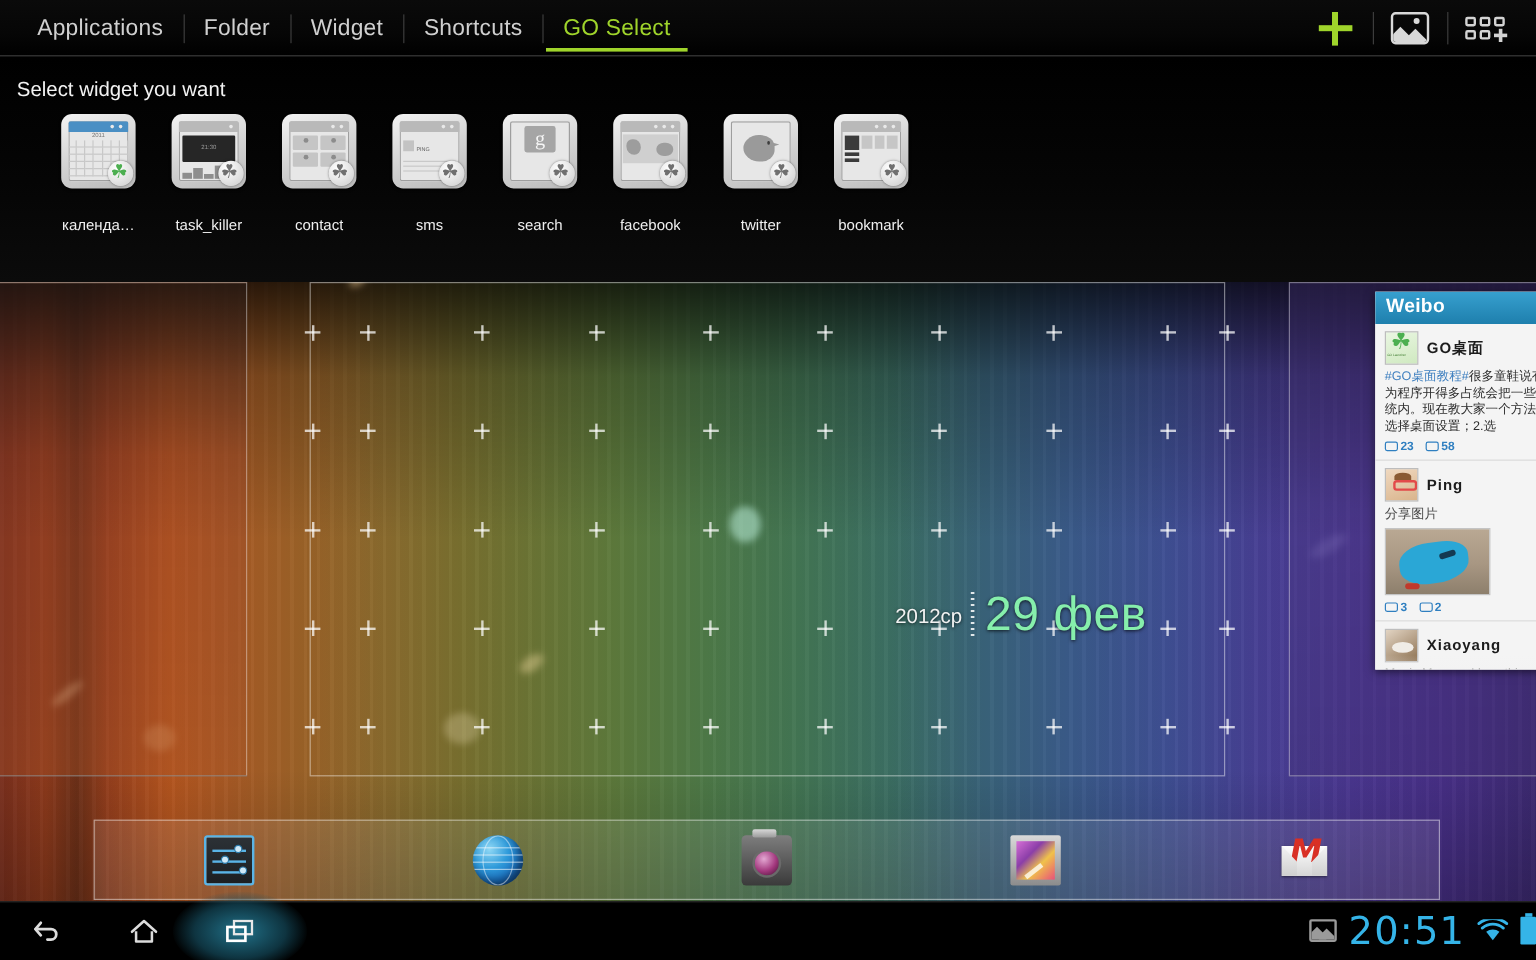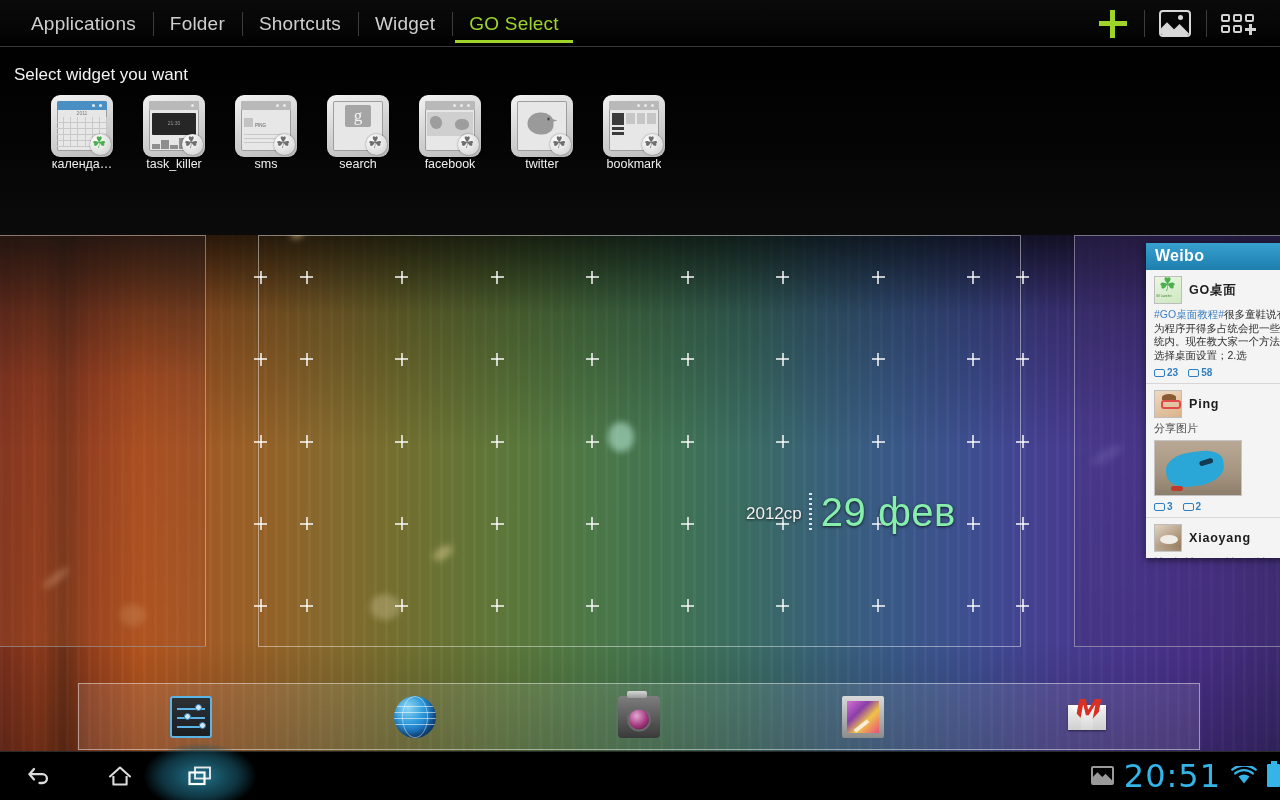--- a/index.html
+++ b/index.html
@@ -69,21 +69,21 @@
   .wthumb .tbar { height:9px; background:#b9b9b9; position:relative; }
   .wthumb .tbar.blue { background:#4a8fc4; }
   .wthumb .tbar b { position:absolute; top:3px; width:3px; height:3px;
     border-radius:50%; background:#e9e9e9; }
   .clover { position:absolute; right:2px; bottom:2px; width:21px; height:21px;
     border-radius:50%; background:radial-gradient(circle at 35% 30%,#fff,#ccc);
     box-shadow:0 0 2px rgba(0,0,0,.5); }
   .clover:before { content:"\2618"; position:absolute; left:2px; top:-1px;
     font-size:16px; color:#6f6f6f; }
   .clover.green:before { color:#4caf50; }
-  .wlabel { margin-top:0; color:#efefef; font-size:12.5px; max-width:90px;
+  .wlabel { margin-top:24px; color:#efefef; font-size:12.5px; max-width:90px;
     text-align:center; white-space:nowrap; overflow:hidden; }
 
   
   .cal-grid { display:grid; grid-template-columns:repeat(7,1fr);
     grid-template-rows:repeat(5,1fr); height:30px; margin-top:1px; }
   .cal-grid s { border-right:1px solid #c8c8c8; border-bottom:1px solid #c8c8c8;
     text-decoration:none; }
   .cal-yr { font-size:5px; color:#7a7a7a; text-align:center; line-height:6px; }
   .tk-screen { margin:3px; height:22px; background:#262626; border-radius:1px;
     position:relative; }
@@ -347,24 +347,24 @@
 
   <div id="topbar">
     <div class="tabs">
       <div class="tab">
         <span>Applications</span>
       </div>
       <div class="tab">
         <span>Folder</span>
       </div>
       <div class="tab">
+        <span>Widget</span>
+      </div>
+      <div class="tab">
         <span>Shortcuts</span>
-      </div>
-      <div class="tab">
-        <span>Widget</span>
       </div>
       <div class="tab active">
         <span>GO Select</span>
       </div>
     </div>
 
     <div class="topright">
       <div class="tr-cell">
         <span class="plus-ico"></span>
       </div>
@@ -457,20 +457,38 @@
                 <s style="height:4px"></s>
                 <s style="height:11px"></s>
                 <s style="height:7px"></s>
               </div>
           </div>
           <span class="clover"></span>
         </div>
         <div class="wlabel">task_killer</div>
       </div>
 
+      <div class="witem">
+        <div class="wthumb">
+          <div class="win">
+            <div class="tbar">
+                <b style="right:5px"></b>
+                <b style="right:12px"></b>
+              </div>
+            <div class="ct-grid">
+                <s></s>
+                <s></s>
+                <s></s>
+                <s></s>
+              </div>
+          </div>
+          <span class="clover"></span>
+        </div>
+        <div class="wlabel">contact</div>
+      </div>
 
       <div class="witem">
         <div class="wthumb">
           <div class="win">
             <div class="tbar">
                 <b style="right:5px"></b>
                 <b style="right:12px"></b>
               </div>
             <div class="sms-body">
               <span class="sms-av"></span><span class="sms-nm">PING</span>

